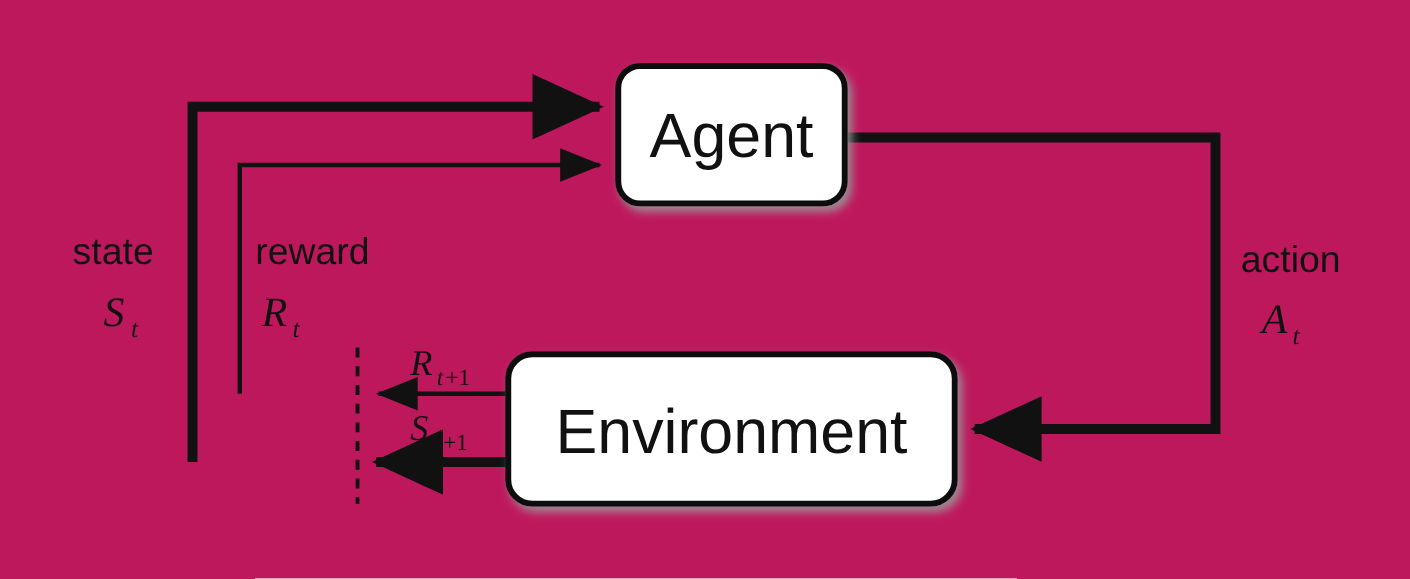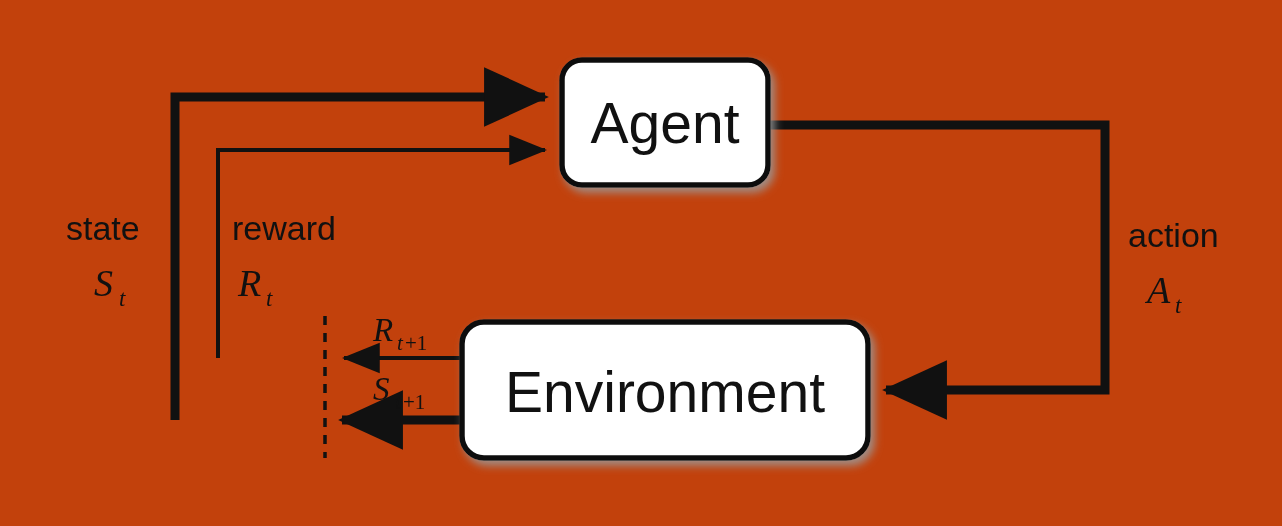--- a/index.html
+++ b/index.html
@@ -7,21 +7,21 @@
     padding: 0;
     background: #ffffff;
   }
   body {
     font-family: "Liberation Sans", sans-serif;
   }
   #canvas {
     position: relative;
     width: 1282px;
     height: 526px;
-    background: #c2410c;
+    background: #be185d;
     overflow: hidden;
   }
   #diagram-svg {
     position: absolute;
     top: 0;
     left: 0;
     width: 1282px;
     height: 526px;
   }
   .box-label {

